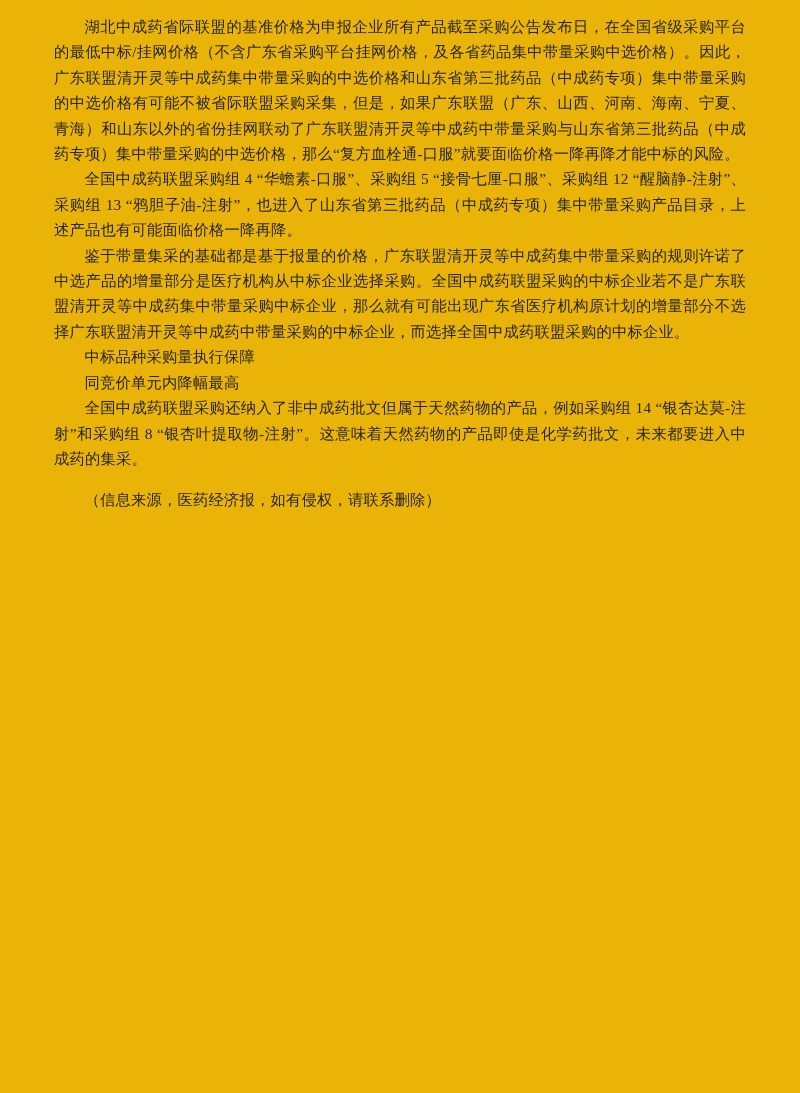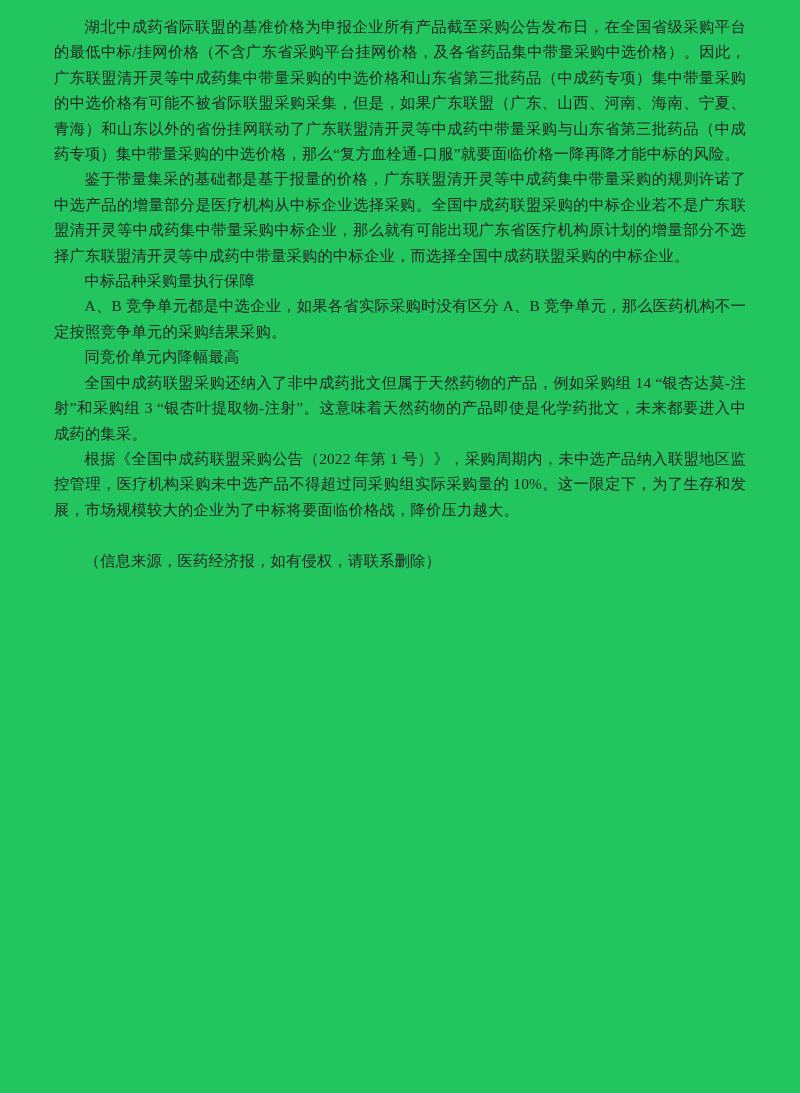--- a/index.html
+++ b/index.html
@@ -13,55 +13,54 @@
     font-family: "Liberation Serif", "DejaVu Serif", serif;
     color: #2b2b2b;
     overflow: hidden;
   }
   .page {
     position: relative;
     width: 800px;
     height: 1093px;
     box-sizing: border-box;
     padding: 14px 54px 0 54px;
-    background: #22c55e;
+    background: #eab308;
   }
   .doc-body {
     font-size: 15.3px;
     line-height: 25.4px;
     text-align: justify;
     text-justify: inter-ideograph;
     letter-spacing: 0.2px;
     color: #262626;
   }
   .para {
     margin: 0;
     text-indent: 2em;
     text-align: justify;
     word-break: break-all;
   }
   .source-note {
-    margin-top: 26px;
+    margin-top: 16px;
     text-indent: 2em;
     font-size: 15.3px;
     line-height: 25.4px;
     color: #262626;
   }
   .blank-area {
     height: 120px;
   }
 </style>
 </head>
 <body>
 
 <div class="page">
   <div class="doc-body">
     <p class="para">湖北中成药省际联盟的基准价格为申报企业所有产品截至采购公告发布日，在全国省级采购平台的最低中标/挂网价格（不含广东省采购平台挂网价格，及各省药品集中带量采购中选价格）。因此，广东联盟清开灵等中成药集中带量采购的中选价格和山东省第三批药品（中成药专项）集中带量采购的中选价格有可能不被省际联盟采购采集，但是，如果广东联盟（广东、山西、河南、海南、宁夏、青海）和山东以外的省份挂网联动了广东联盟清开灵等中成药中带量采购与山东省第三批药品（中成药专项）集中带量采购的中选价格，那么“复方血栓通-口服”就要面临价格一降再降才能中标的风险。</p>
+    <p class="para">全国中成药联盟采购组 4 “华蟾素-口服”、采购组 5 “接骨七厘-口服”、采购组 12 “醒脑静-注射”、采购组 13 “鸦胆子油-注射”，也进入了山东省第三批药品（中成药专项）集中带量采购产品目录，上述产品也有可能面临价格一降再降。</p>
     <p class="para">鉴于带量集采的基础都是基于报量的价格，广东联盟清开灵等中成药集中带量采购的规则许诺了中选产品的增量部分是医疗机构从中标企业选择采购。全国中成药联盟采购的中标企业若不是广东联盟清开灵等中成药集中带量采购中标企业，那么就有可能出现广东省医疗机构原计划的增量部分不选择广东联盟清开灵等中成药中带量采购的中标企业，而选择全国中成药联盟采购的中标企业。</p>
     <p class="para">中标品种采购量执行保障</p>
-    <p class="para">A、B 竞争单元都是中选企业，如果各省实际采购时没有区分 A、B 竞争单元，那么医药机构不一定按照竞争单元的采购结果采购。</p>
     <p class="para">同竞价单元内降幅最高</p>
-    <p class="para">全国中成药联盟采购还纳入了非中成药批文但属于天然药物的产品，例如采购组 14 “银杏达莫-注射”和采购组 3 “银杏叶提取物-注射”。这意味着天然药物的产品即使是化学药批文，未来都要进入中成药的集采。</p>
-    <p class="para">根据《全国中成药联盟采购公告（2022 年第 1 号）》，采购周期内，未中选产品纳入联盟地区监控管理，医疗机构采购未中选产品不得超过同采购组实际采购量的 10%。这一限定下，为了生存和发展，市场规模较大的企业为了中标将要面临价格战，降价压力越大。</p>
+    <p class="para">全国中成药联盟采购还纳入了非中成药批文但属于天然药物的产品，例如采购组 14 “银杏达莫-注射”和采购组 8 “银杏叶提取物-注射”。这意味着天然药物的产品即使是化学药批文，未来都要进入中成药的集采。</p>
     <div class="source-note">（信息来源，医药经济报，如有侵权，请联系删除）</div>
     <div class="blank-area"></div>
   </div>
 </div>
 
 </body></html>

